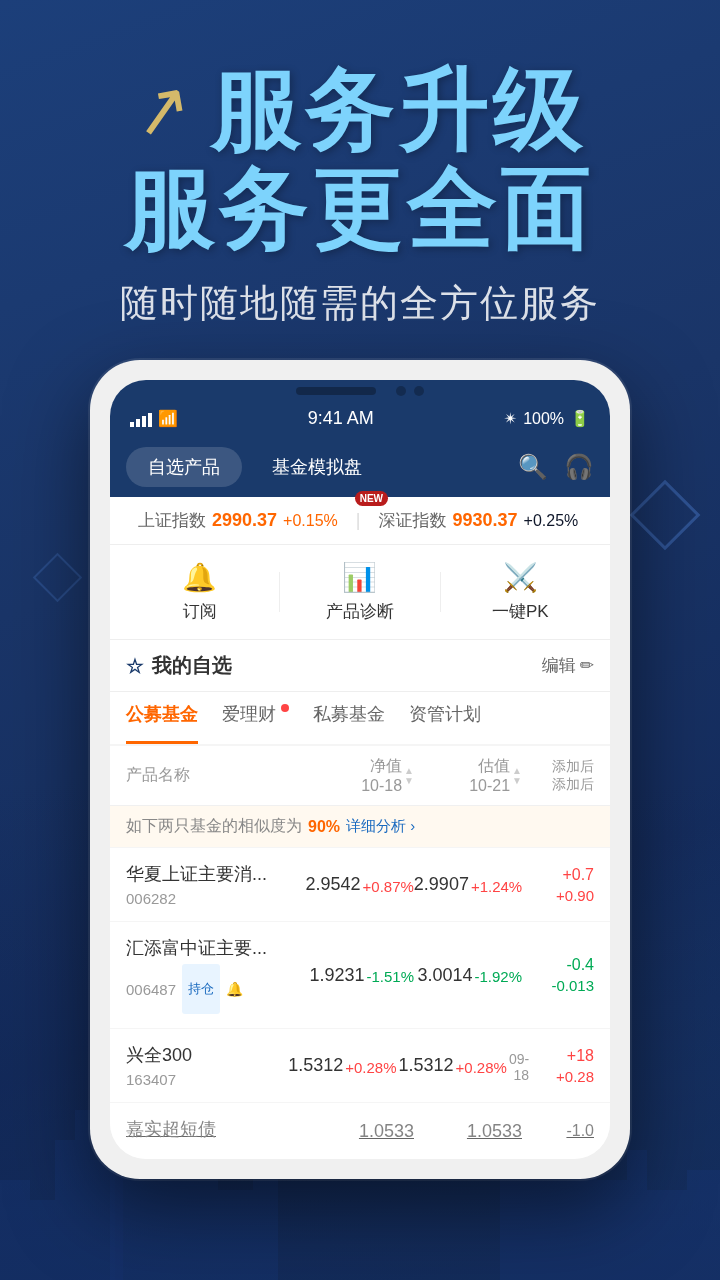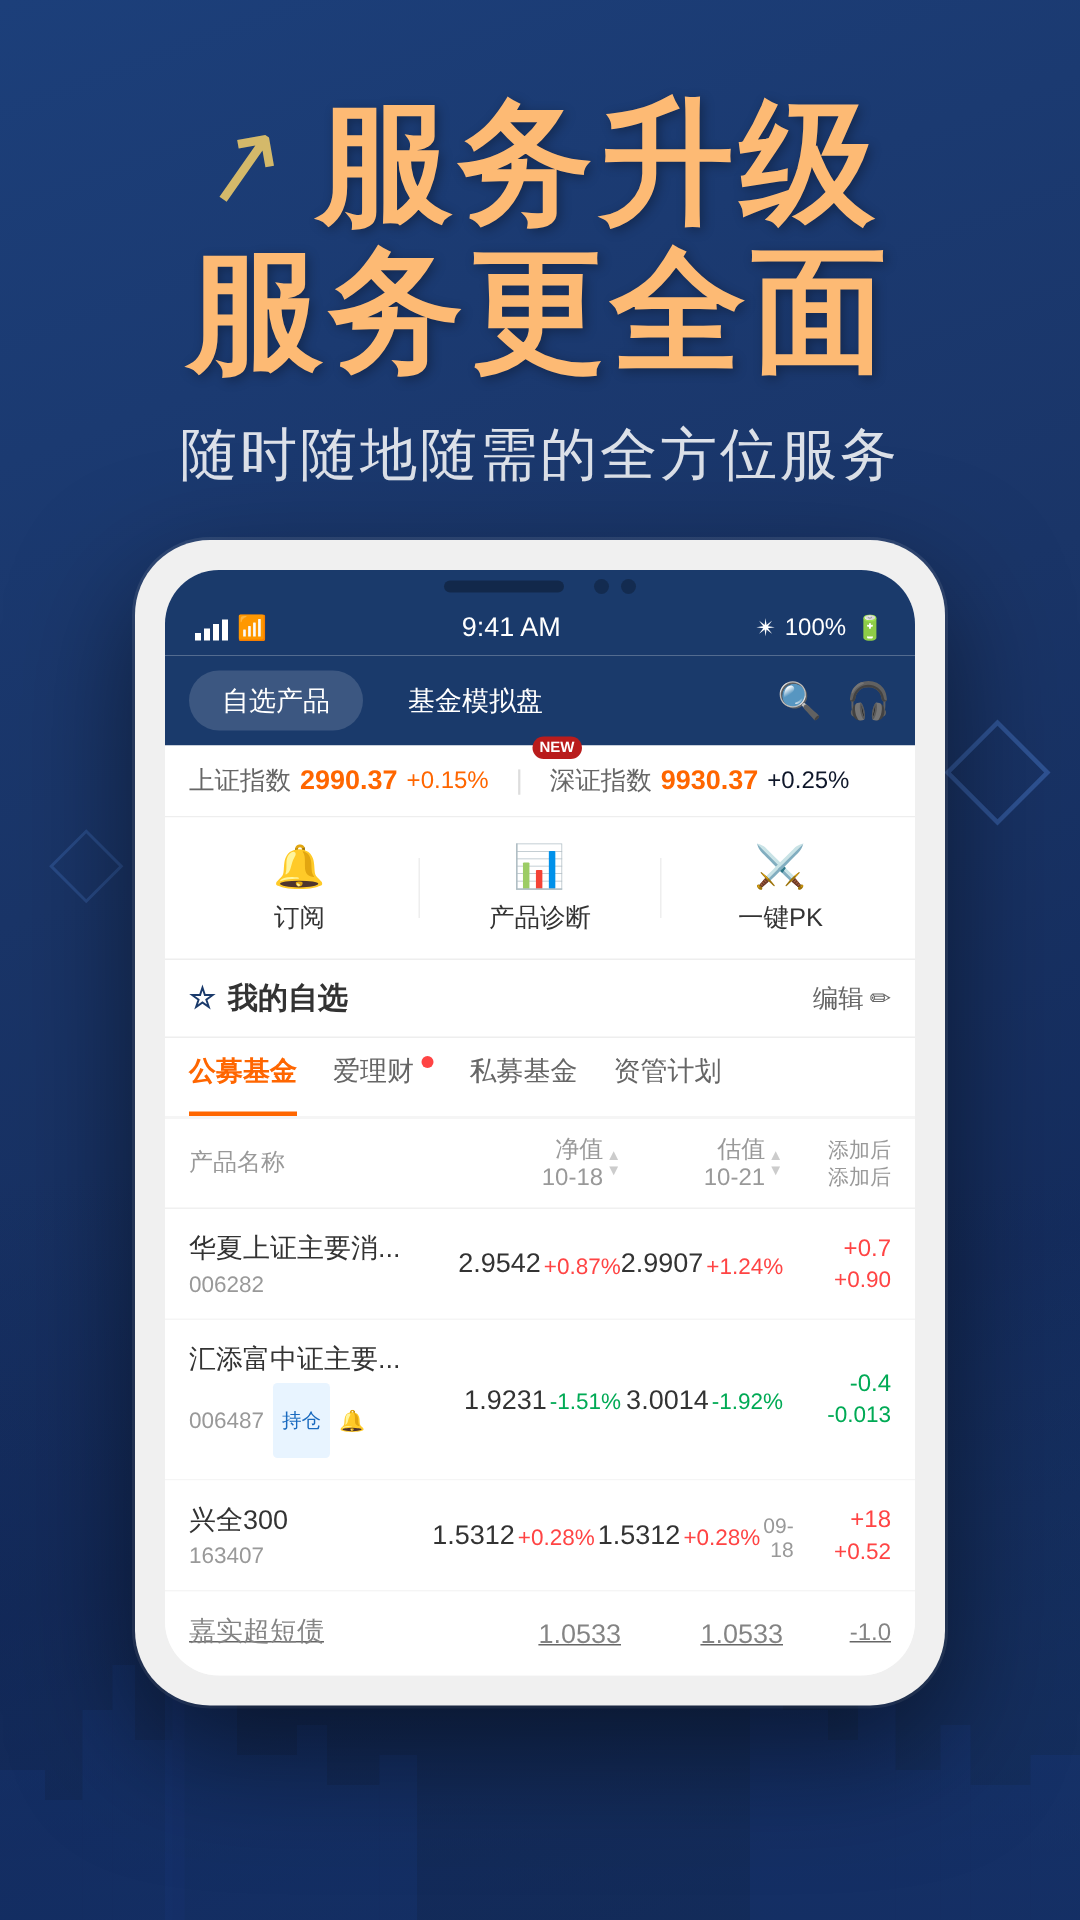--- a/index.html
+++ b/index.html
@@ -35,21 +35,21 @@
       position: absolute;
       top: 60px; left: 0; right: 0;
       text-align: center;
       z-index: 10;
       padding: 0 40px;
     }
 
     .hero-main-title {
       font-size: 90px;
       font-weight: 700;
-      color: #fdba74;
+      color: #7dd3fc;
       line-height: 1.1;
       letter-spacing: 4px;
       text-shadow: 2px 2px 8px rgba(0,0,0,0.3);
     }
 
     .hero-icon {
       display: inline-block;
       font-size: 70px;
       color: #d4b96a;
       margin-right: 10px;
@@ -177,21 +177,21 @@
     .nav-icons span {
       font-size: 24px;
       color: white;
     }
 
     
     .ticker {
       background: white;
       display: flex;
       align-items: center;
-      padding: 12px 16px;
+      padding: 12px 28px;
       font-size: 18px;
       border-bottom: 1px solid #eee;
       gap: 8px;
     }
 
     .ticker-item {
       display: flex;
       align-items: center;
       gap: 6px;
     }
@@ -637,20 +637,25 @@
             <div>10-21</div>
           </div>
           <div class="sort-arrows">▲<br>▼</div>
         </div>
         <div class="col-add" style="font-size:14px;color:#999;">
           <div>添加后</div>
           <div>添加后</div>
         </div>
       </div>
 
+      <div class="similarity-alert">
+        <span>如下两只基金的相似度为</span>
+        <span class="similarity-pct">90%</span>
+        <span class="detail-link">详细分析 ›</span>
+      </div>
 
       <div class="fund-row">
         <div class="fund-info col-name">
           <div class="fund-name">华夏上证主要消...</div>
           <div class="fund-code">006282</div>
         </div>
         <div class="fund-nav col-nav">
           <div class="val-number">2.9542</div>
           <div class="val-change up">+0.87%</div>
         </div>
@@ -697,21 +702,21 @@
           <div class="val-change up">+0.28%</div>
           <div style="font-size:14px;color:#999;margin-top:2px;"></div>
         </div>
         <div class="fund-est col-est">
           <div class="val-number">1.5312</div>
           <div class="val-change up">+0.28%</div>
           <div style="font-size:14px;color:#999;margin-top:2px;">09-18</div>
         </div>
         <div class="fund-add col-add">
           <div class="val-number" style="font-size:16px; color:#ff4444;">+18</div>
-          <div class="val-change up">+0.52</div>
+          <div class="val-change up">+0.28</div>
         </div>
       </div>
 
       <div class="fund-row-partial">
         <div class="fund-info col-name">
           <div class="fund-name">嘉实超短债</div>
         </div>
         <div class="fund-nav col-nav">
           <div class="val-number">1.0533</div>
         </div>

